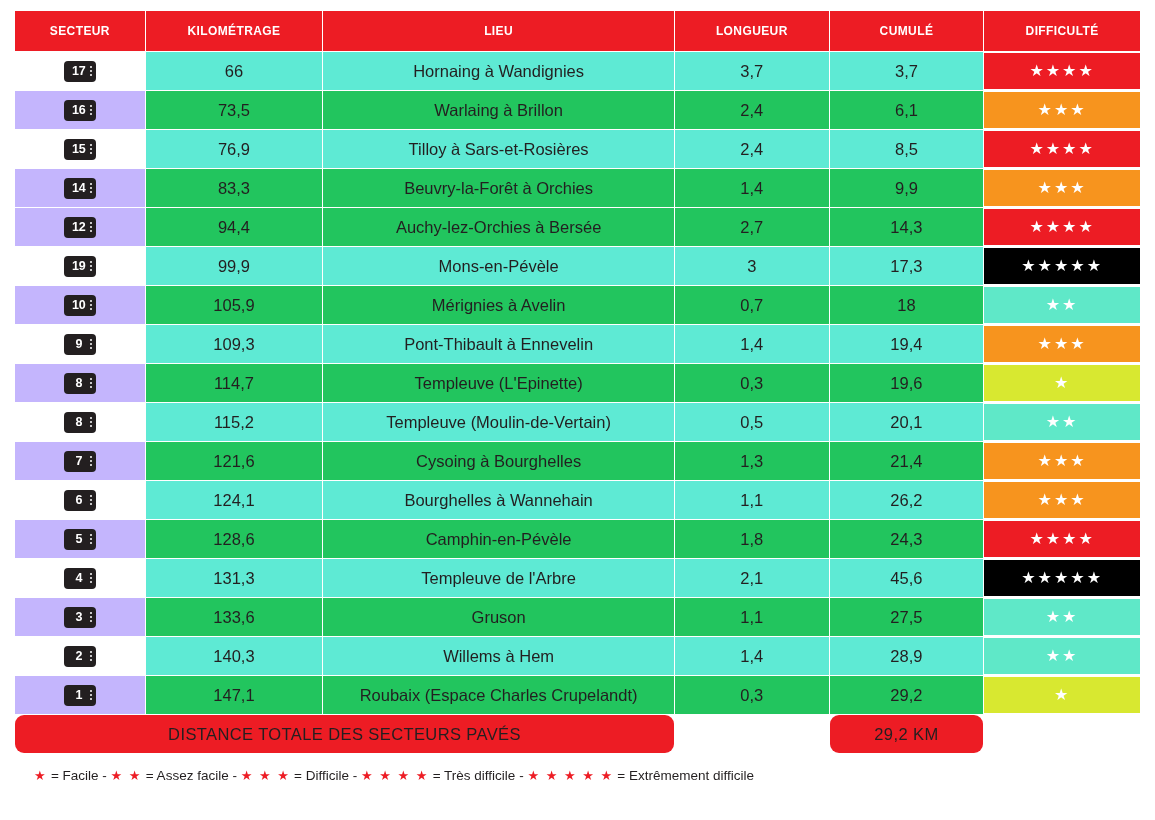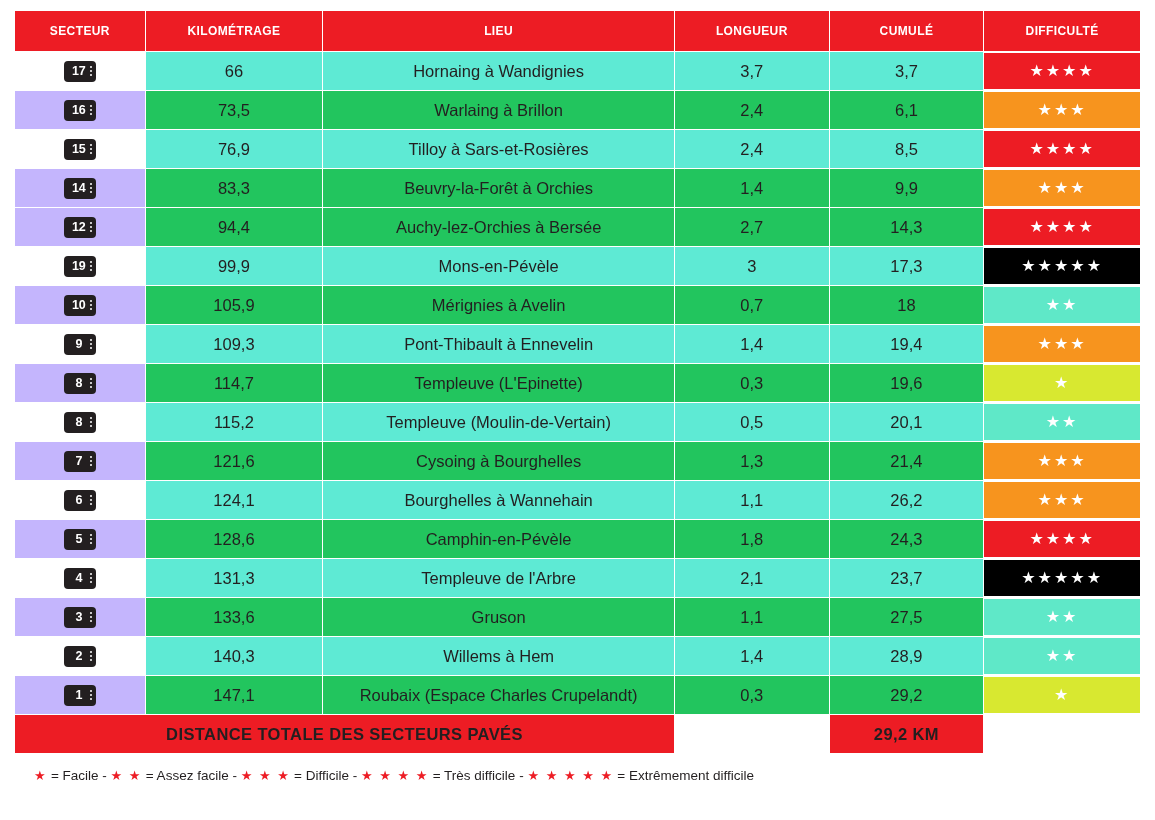--- a/index.html
+++ b/index.html
@@ -111,25 +111,26 @@
     color: #ffffff;
     font-size: 15px;
     letter-spacing: 2px;
     box-sizing: border-box;
   }
   .stars { white-space: nowrap; font-size: 16px; line-height: 1; }
 
   .total-row td {
     background: #ed1c24;
     color: #ffffff;
-    font-weight: bold;
+    font-weight: normal;
     font-size: 17px;
     letter-spacing: 0.4px;
     height: 40px;
     text-transform: uppercase;
+    border-radius: 9px;
   }
   .total-row td.blank { background: #ffffff; }
 
   .legend {
     margin-top: 14px;
     padding-left: 20px;
     font-size: 13.5px;
     color: #231f20;
     white-space: nowrap;
   }
@@ -412,21 +413,21 @@
               <span>4</span>
               <span class="dots">
                 <i></i>
                 <i></i>
                 <i></i>
               </span>
             </span></td>
           <td class="cell-plain">131,3</td>
           <td class="cell-plain cell-lieu">Templeuve de l'Arbre</td>
           <td class="cell-plain">2,1</td>
-          <td class="cell-plain">23,7</td>
+          <td class="cell-plain">45,6</td>
           <td class="cell-diff">
             <div class="diffbox" style="background: rgb(0, 0, 0);">
               <span class="stars">★★★★★</span>
             </div>
           </td>
         </tr>
         <tr class="even">
           <td class="cell-secteur"><span class="sector-badge">
               <span>3</span>
               <span class="dots">

